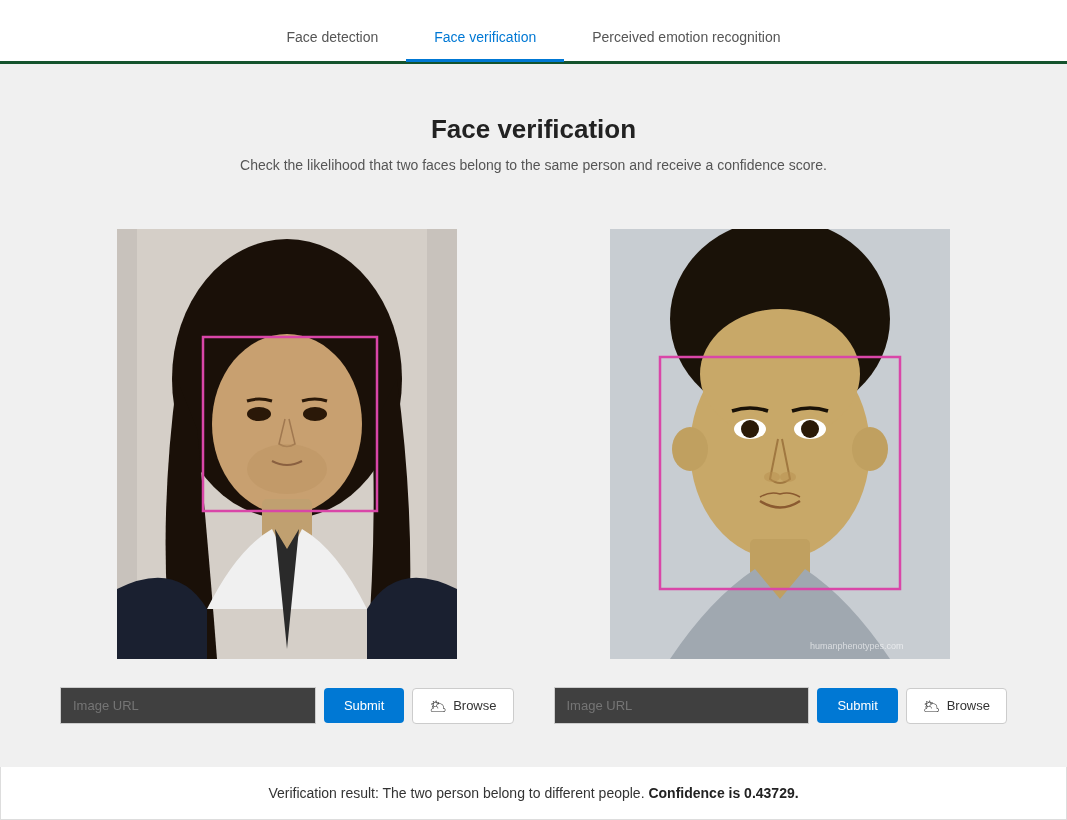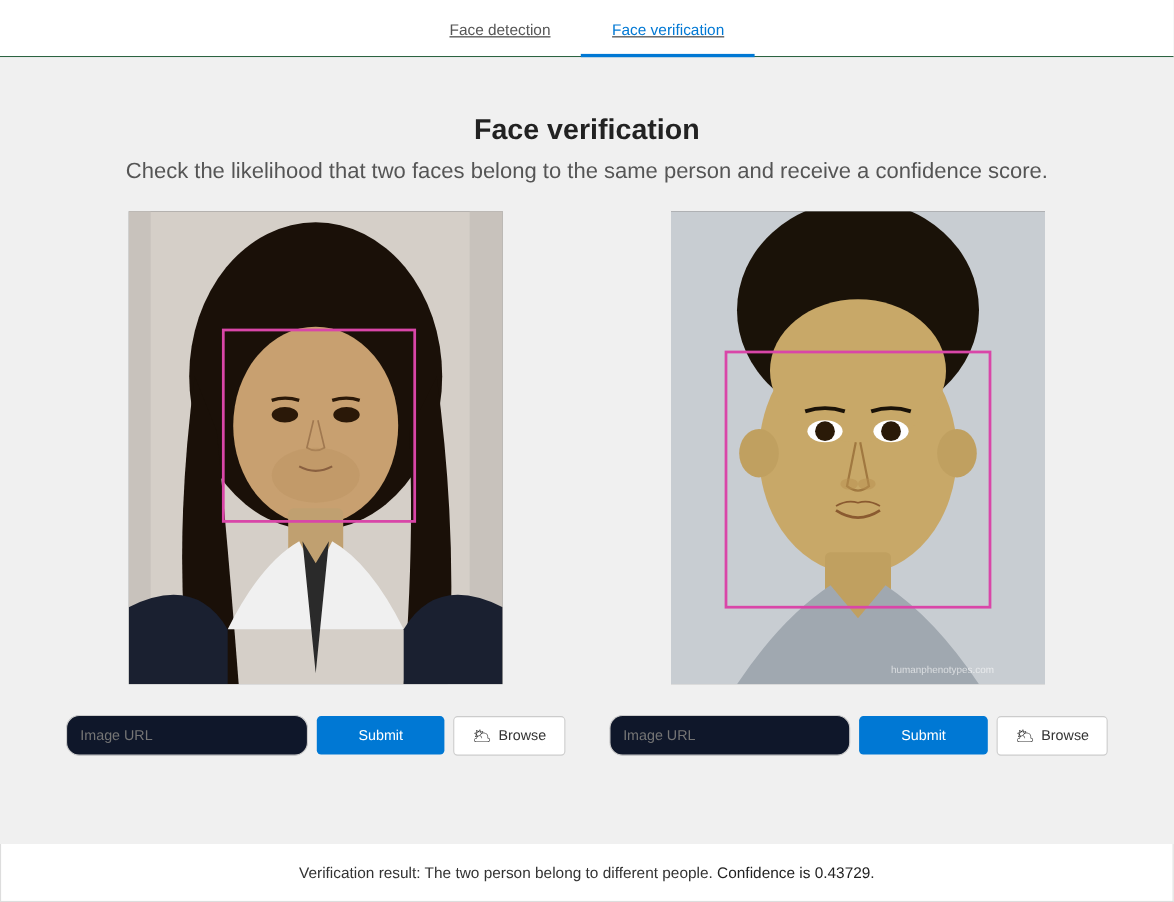--- a/index.html
+++ b/index.html
@@ -9,23 +9,22 @@
       min-height: 820px;
       color: #333;
     }
 
     
     .tab-bar {
       background: #fff;
       display: flex;
       justify-content: center;
       gap: 0;
-      border-bottom: 1px solid #14532d;
-      padding-top: 5px;
-      text-decoration: underline;
+      border-bottom: 3px solid #14532d;
+      padding-top: 15px;
     }
     .tab-item {
       padding: 14px 28px;
       cursor: pointer;
       font-size: 14px;
       color: #555;
       border-bottom: 3px solid transparent;
       margin-bottom: -1px;
       white-space: nowrap;
     }
@@ -45,23 +44,23 @@
     .page-title {
       text-align: center;
       font-size: 26px;
       font-weight: 700;
       margin-bottom: 12px;
       color: #222;
     }
 
     .page-subtitle {
       text-align: center;
-      font-size: 20px;
+      font-size: 14px;
       color: #555;
-      margin-bottom: 24px;
+      margin-bottom: 56px;
     }
 
     .images-row {
       display: flex;
       justify-content: space-between;
       align-items: flex-start;
       gap: 40px;
       margin-bottom: 20px;
     }
 
@@ -87,33 +86,33 @@
       align-items: center;
       gap: 8px;
       width: 100%;
       max-width: 550px;
     }
 
     .url-input {
       flex: 1;
       padding: 10px 12px;
       border: 1px solid #ccc;
-      border-radius: 12px;
+      border-radius: 0;
       font-size: 13px;
       color: #aaa;
       outline: none;
-      background: #0f172a;
+      background: #404040;
       min-width: 0;
     }
 
     .btn-submit {
       background: #0078d4;
       color: #fff;
       border: none;
-      padding: 10px 38px;
+      padding: 10px 20px;
       border-radius: 4px;
       font-size: 13px;
       cursor: pointer;
       white-space: nowrap;
     }
 
     .btn-browse {
       background: #fff;
       color: #333;
       border: 1px solid #ccc;
@@ -141,36 +140,37 @@
       font-size: 14px;
       color: #333;
       position: fixed;
       bottom: 0;
       left: 0;
       right: 0;
     }
 
     .result-bar strong {
       color: #222;
-      font-weight: 400;
+      font-weight: 700;
     }
 
     
     .face-svg {
       position: absolute;
       top: 0; left: 0;
       width: 100%; height: 100%;
     }
   </style>
 </head>
 <body>
 
 <div class="tab-bar">
   <div class="tab-item">Face detection</div>
   <div class="tab-item active">Face verification</div>
+  <div class="tab-item">Perceived emotion recognition</div>
 </div>
 
 <div class="main">
 
   <h1 class="page-title">Face verification</h1>
   <p class="page-subtitle">Check the likelihood that two faces belong to the same person and receive a confidence score.</p>
 
   <div class="images-row">
 
     <div class="image-panel">

